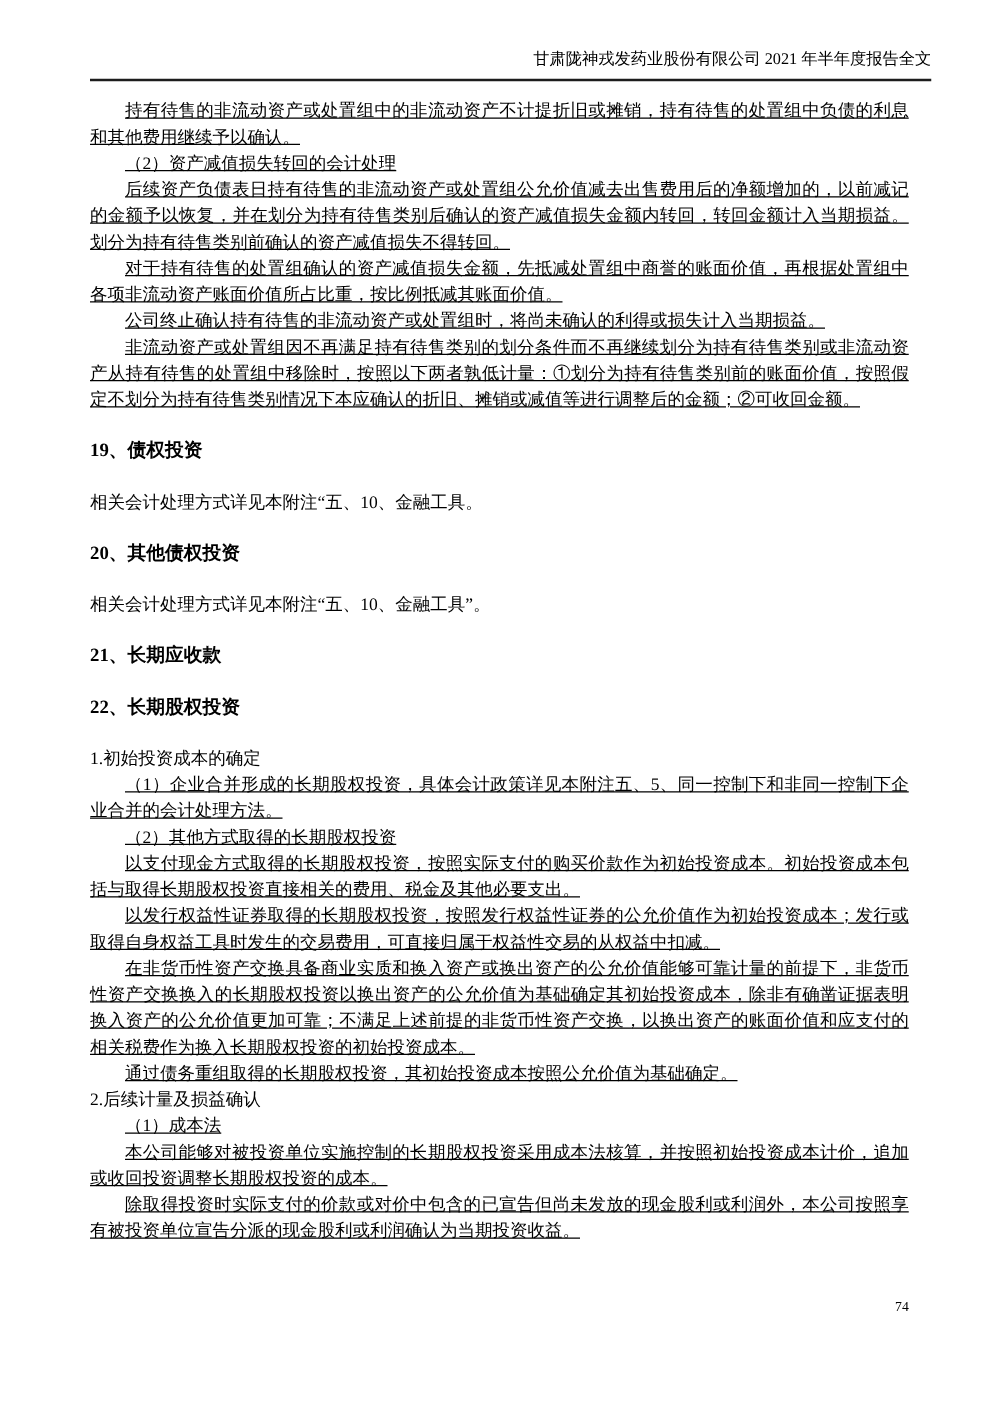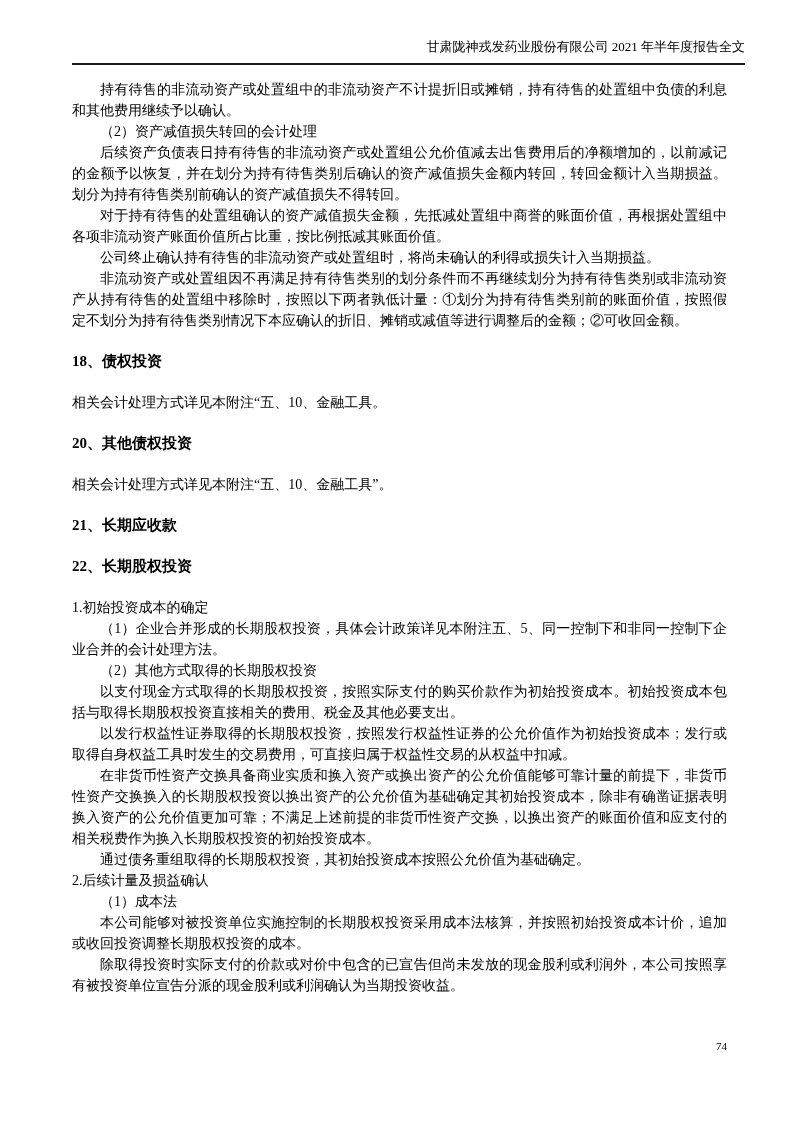--- a/index.html
+++ b/index.html
@@ -29,21 +29,21 @@
     width: 655px;
     margin: 14px 0 0 72px;
   }
   .content p {
     margin: 0;
     font-size: 14px;
     line-height: 21px;
     text-align: justify;
     text-justify: inter-ideograph;
   }
-  .content p.indent { text-indent: 28px; }
+  .content p.indent { text-indent: 28px; text-decoration: underline; }
   .content p.flush  { text-indent: 0; }
   .content h2.heading {
     margin: 20px 0;
     font-size: 15px;
     line-height: 21px;
     font-weight: bold;
     text-align: left;
   }
   .footer {
     position: absolute;
@@ -66,21 +66,21 @@
   </div>
 
   <div class="content">
     <p class="indent">持有待售的非流动资产或处置组中的非流动资产不计提折旧或摊销，持有待售的处置组中负债的利息和其他费用继续予以确认。</p>
     <p class="indent">（2）资产减值损失转回的会计处理</p>
     <p class="indent">后续资产负债表日持有待售的非流动资产或处置组公允价值减去出售费用后的净额增加的，以前减记的金额予以恢复，并在划分为持有待售类别后确认的资产减值损失金额内转回，转回金额计入当期损益。划分为持有待售类别前确认的资产减值损失不得转回。</p>
     <p class="indent">对于持有待售的处置组确认的资产减值损失金额，先抵减处置组中商誉的账面价值，再根据处置组中各项非流动资产账面价值所占比重，按比例抵减其账面价值。</p>
     <p class="indent">公司终止确认持有待售的非流动资产或处置组时，将尚未确认的利得或损失计入当期损益。</p>
     <p class="indent">非流动资产或处置组因不再满足持有待售类别的划分条件而不再继续划分为持有待售类别或非流动资产从持有待售的处置组中移除时，按照以下两者孰低计量：①划分为持有待售类别前的账面价值，按照假定不划分为持有待售类别情况下本应确认的折旧、摊销或减值等进行调整后的金额；②可收回金额。</p>
 
-    <h2 class="heading">18、债权投资</h2>
+    <h2 class="heading">19、债权投资</h2>
     <p class="flush">相关会计处理方式详见本附注“五、10、金融工具。</p>
 
     <h2 class="heading">20、其他债权投资</h2>
     <p class="flush">相关会计处理方式详见本附注“五、10、金融工具”。</p>
 
     <h2 class="heading">21、长期应收款</h2>
 
     <h2 class="heading">22、长期股权投资</h2>
     <p class="flush">1.初始投资成本的确定</p>
     <p class="indent">（1）企业合并形成的长期股权投资，具体会计政策详见本附注五、5、同一控制下和非同一控制下企业合并的会计处理方法。</p>

